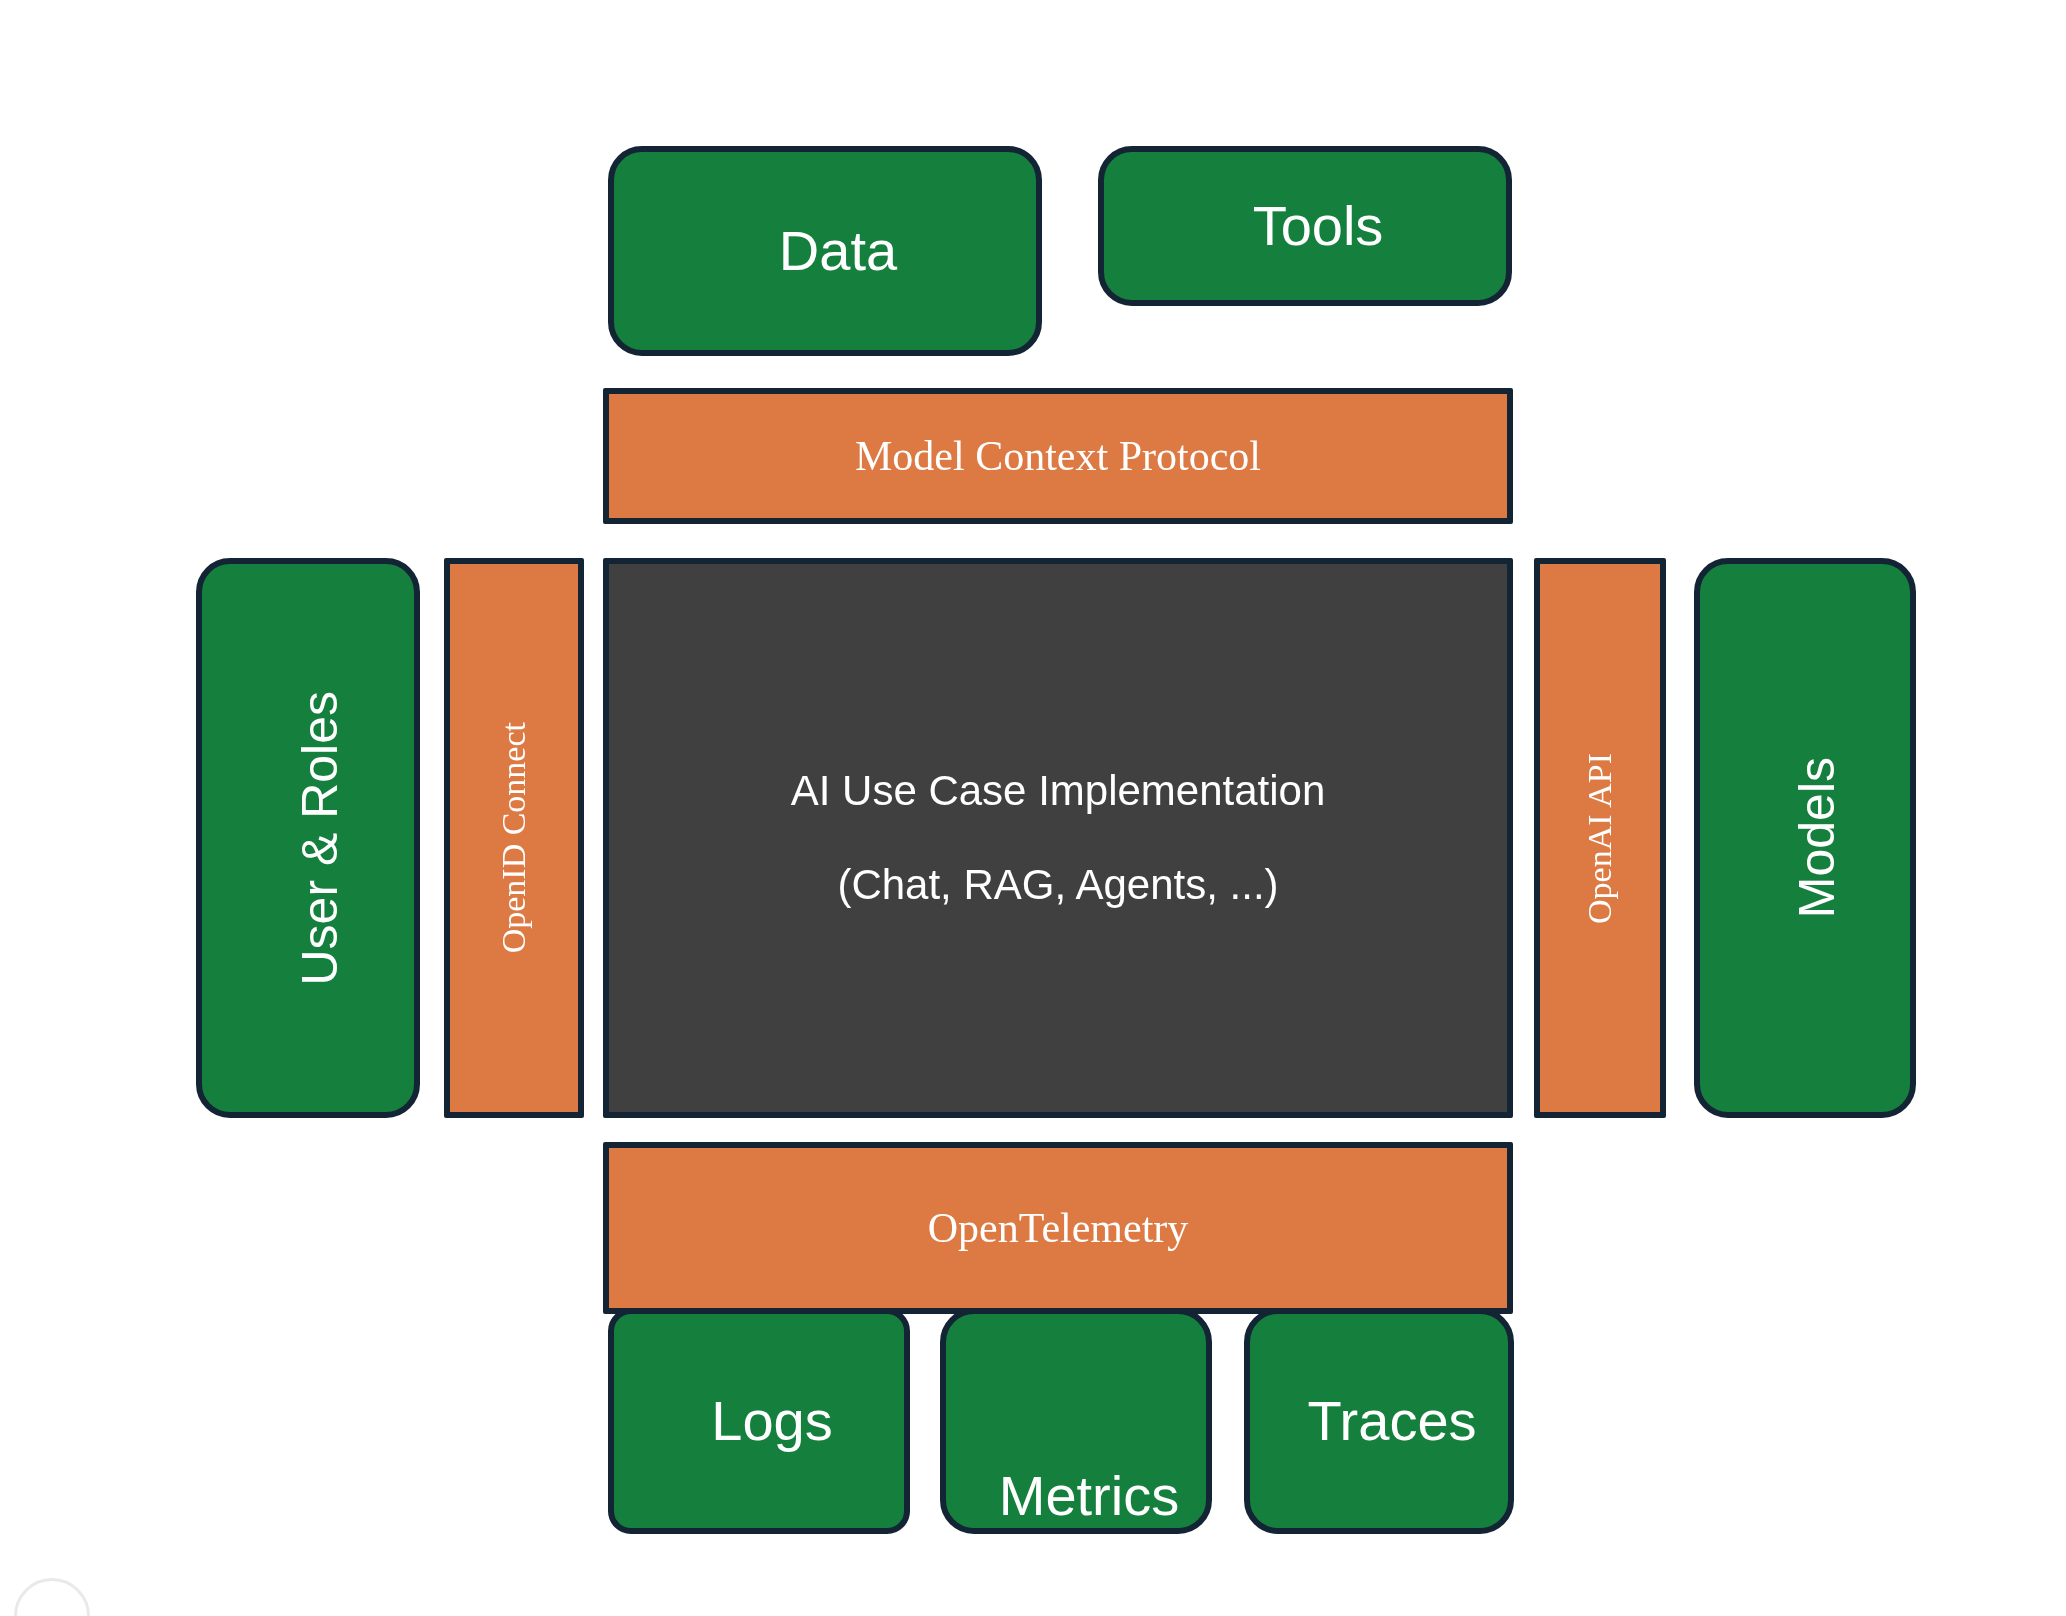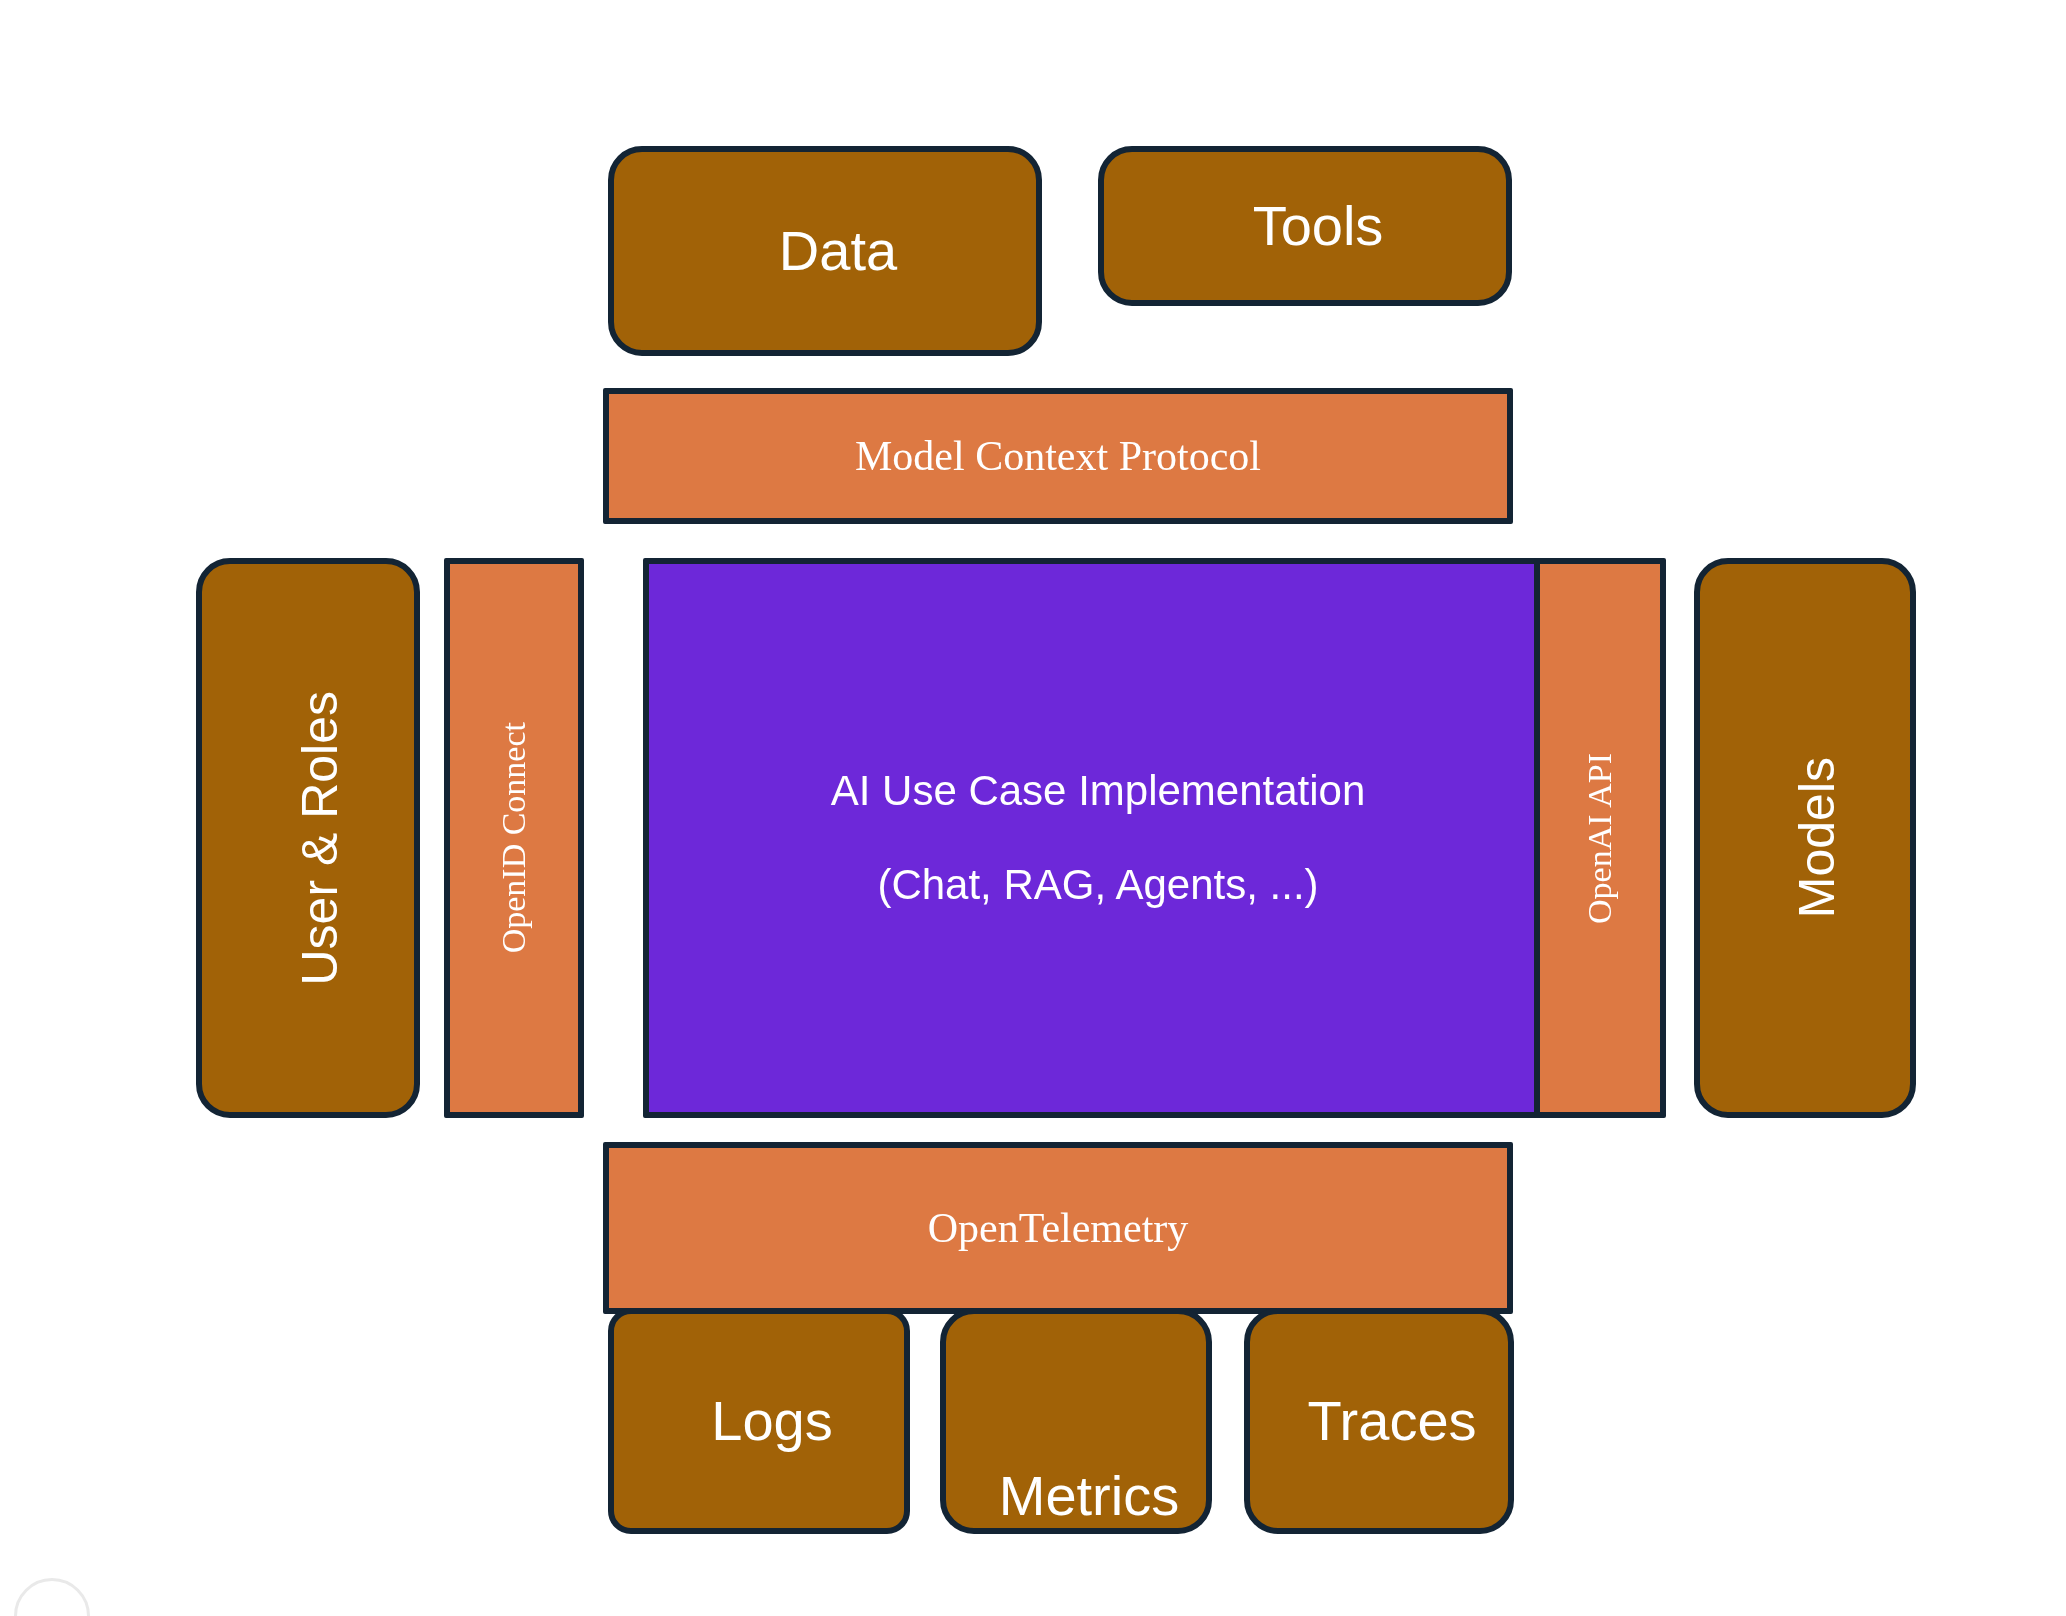--- a/index.html
+++ b/index.html
@@ -26,23 +26,23 @@
     display: flex;
     align-items: center;
     justify-content: center;
     color: #ffffff;
     text-align: center;
     line-height: 1.15;
     border: 6px solid #132434;
     user-select: none;
   }
 
-  .green  { background: #a16207; padding-left: 26px; }
+  .green  { background: #15803d; padding-left: 26px; }
   .orange { background: #DD7943; font-family: Liberation Serif, serif; }
-  .blue   { background: #6d28d9; margin-left: 40px; }
+  .blue   { background: #404040; }
 
   .rounded { border-radius: 34px; }
   .sharp   { border-radius: 2px; }
 
   
   .vertical .node-label {
     writing-mode: vertical-rl;
     transform: rotate(180deg);
     white-space: nowrap;
   }

